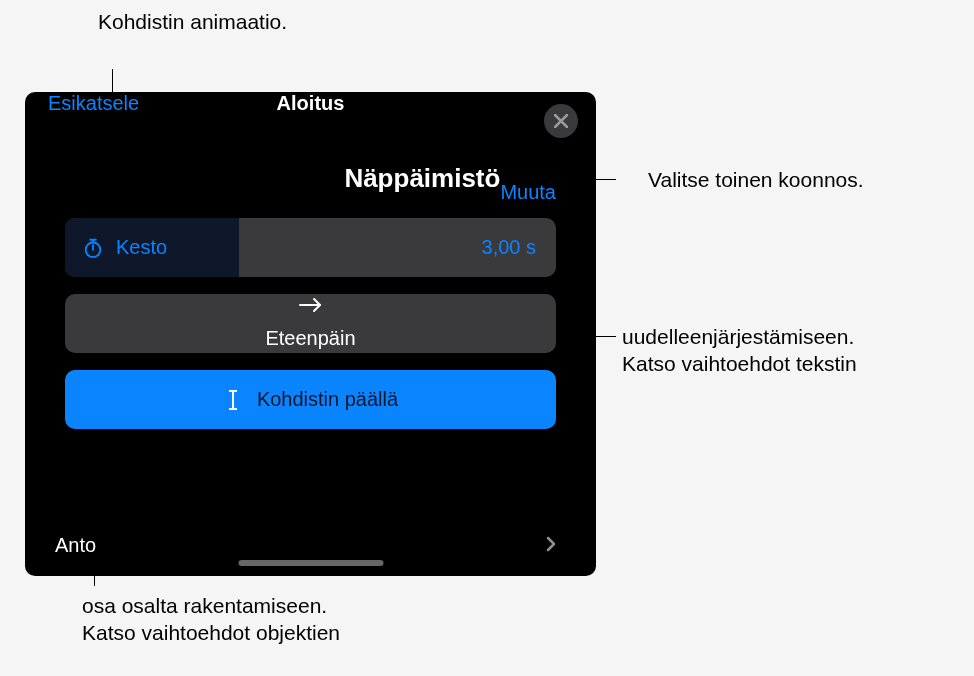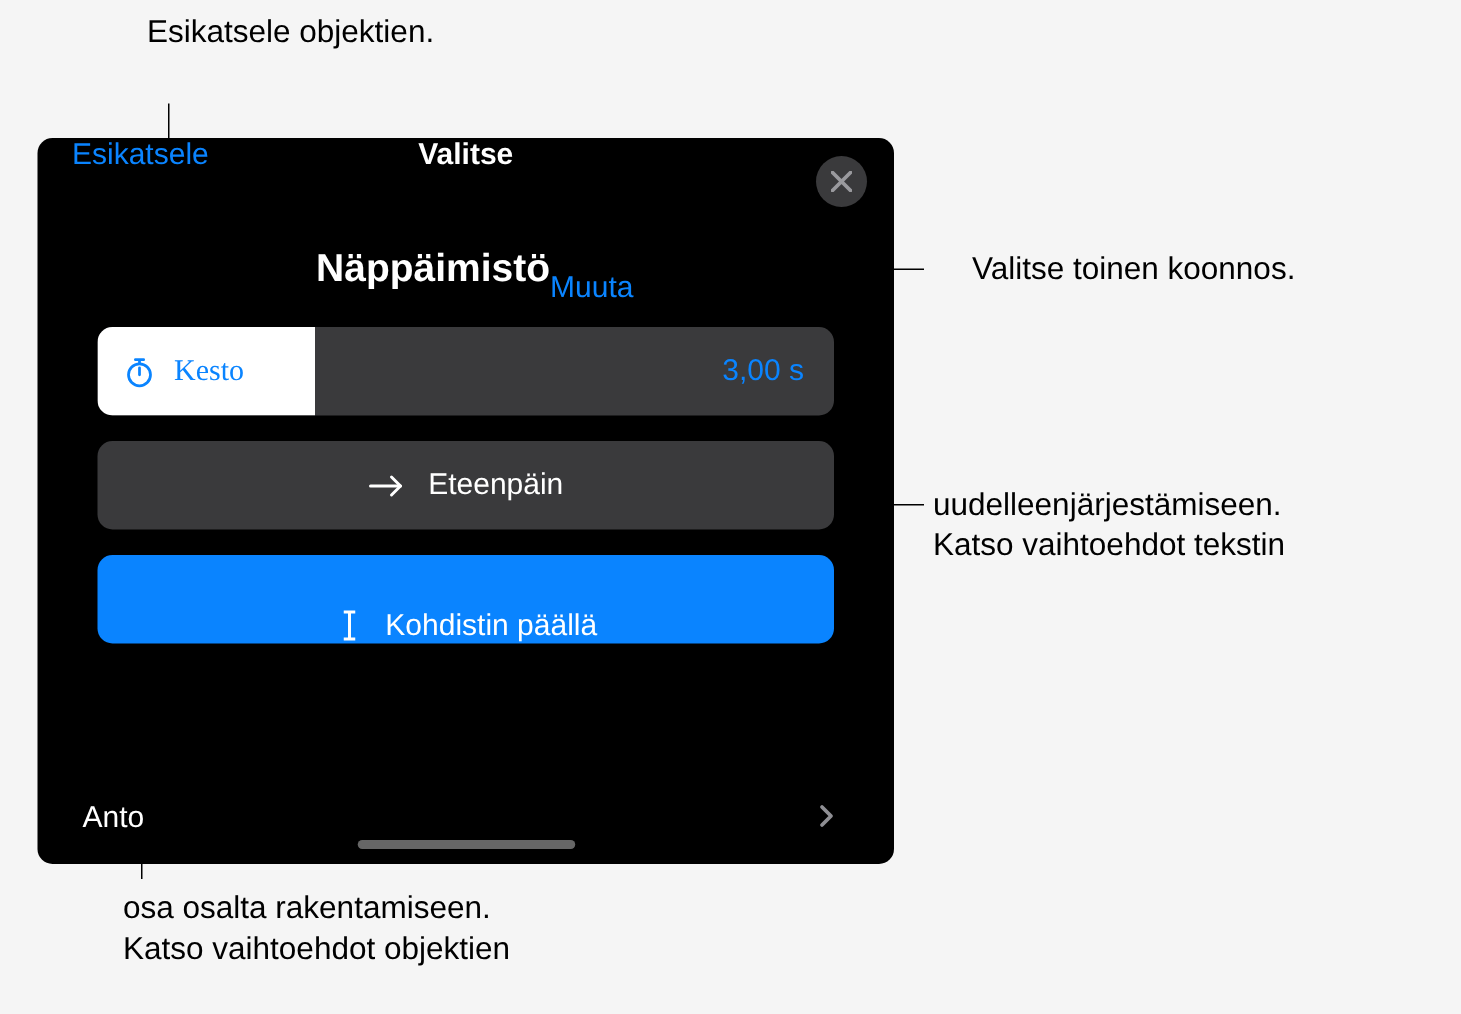--- a/index.html
+++ b/index.html
@@ -62,21 +62,21 @@
       border-radius: 50%;
       background: #3a3a3c;
       display: flex;
       align-items: center;
       justify-content: center;
       color: #9a9a9e;
       font-size: 17px;
     }
     .subheader {
       display: flex;
-      justify-content: center;
+      justify-content: flex-end;
       align-items: center;
       padding: 6px 40px 14px 52px;
     }
     .subheader-title {
       font-size: 26px;
       font-weight: 700;
       color: #fff;
     }
     .change-link {
       color: #0a84ff;
@@ -88,27 +88,26 @@
     }
     .duration-row {
       height: 59px;
       border-radius: 10px;
       overflow: hidden;
       display: flex;
       background: #3a3a3c;
       margin-bottom: 17px;
     }
     .duration-left {
-      width: 145px;
-      background: #ffffff;
+      width: 174px;
+      background: #0f172a;
       display: flex;
       align-items: center;
       padding-left: 17px;
       gap: 12px;
-      font-family: Liberation Serif, serif;
     }
     .duration-right {
       flex: 1;
       display: flex;
       align-items: center;
       justify-content: flex-end;
       padding-right: 20px;
       color: #0a84ff;
       font-size: 20px;
     }
@@ -124,30 +123,31 @@
       height: 59px;
       background: #3a3a3c;
       border-radius: 10px;
       display: flex;
       align-items: center;
       justify-content: center;
       gap: 14px;
       margin-bottom: 17px;
       color: #fff;
       font-size: 20px;
+      flex-direction: column;
     }
     .cursor-row {
       height: 59px;
       background: #0a84ff;
       border-radius: 10px;
       display: flex;
-      align-items: flex-end;
+      align-items: center;
       justify-content: center;
       gap: 14px;
-      color: #ffffff;
+      color: #0f172a;
       font-size: 20px;
     }
     .cursor-icon {
       width: 20px;
       display: flex;
       align-items: center;
       justify-content: center;
     }
     .delivery-row {
       position: absolute;
@@ -172,21 +172,21 @@
       width: 145px;
       height: 6px;
       background: #666;
       border-radius: 3px;
     }
   </style>
 </head>
 <body>
 
 <div class="callout" style="left:98px; top:8px;">
-  <div>Esikatsele objektien.</div>
+  <div>Kohdistin animaatio.</div>
 </div>
 <div class="callout-line" style="left:112px; top:69px; width:1px; height:33px;"></div>
 
 <div class="callout" style="left:648px; top:166px;">
   <span>Valitse toinen koonnos.</span>
 </div>
 <div class="callout-line" style="left:564px; top:179px; width:52px; height:1px;"></div>
 
 <div class="callout" style="left:622px; top:323px;">
   <div>uudelleenjärjestämiseen.</div>
@@ -197,21 +197,21 @@
 <div class="callout" style="left:82px; top:592px;">
   <div>osa osalta rakentamiseen.</div>
   <div>Katso vaihtoehdot objektien</div>
 </div>
 <div class="callout-line" style="left:94px; top:556px; width:1px; height:30px;"></div>
 
 <div class="panel">
 
   <div class="panel-header">
     <span class="preview-link">Esikatsele</span>
-    <span class="title">Valitse</span>
+    <span class="title">Aloitus</span>
     <div class="close-btn">
       <svg width="14" height="14" viewBox="0 0 14 14">
         <path d="M1 1 L13 13 M13 1 L1 13" stroke="#9a9a9e" stroke-width="2.5" stroke-linecap="round"></path>
       </svg>
     </div>
   </div>
 
   <div class="subheader">
     <span class="subheader-title">Näppäimistö</span>
     <span class="change-link">Muuta</span>

